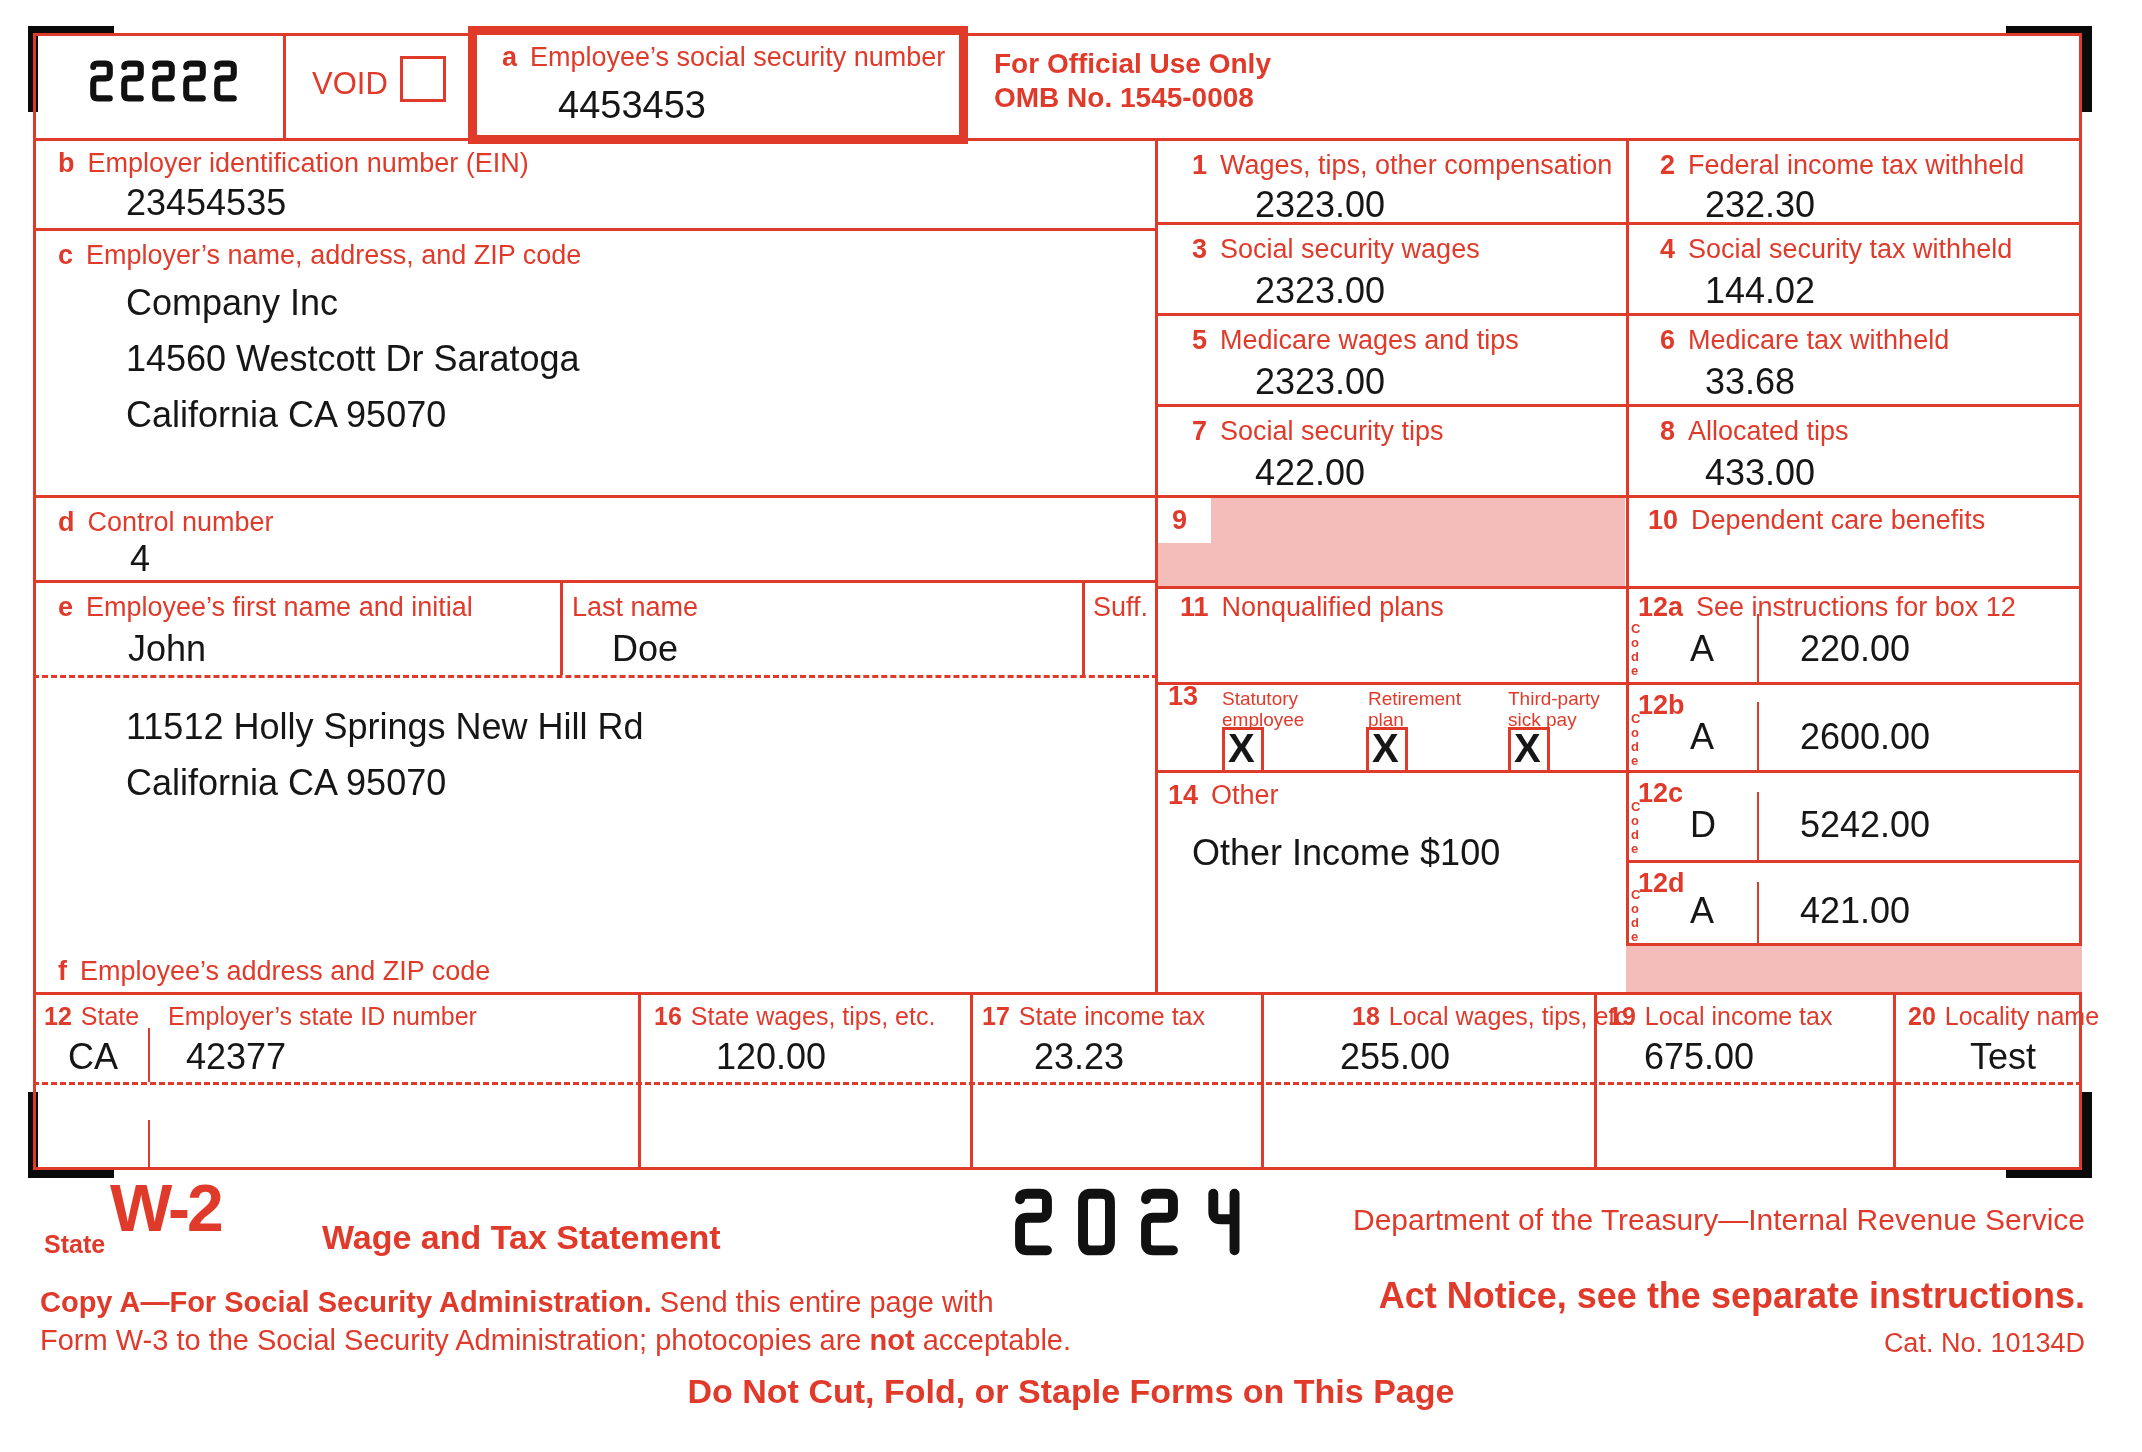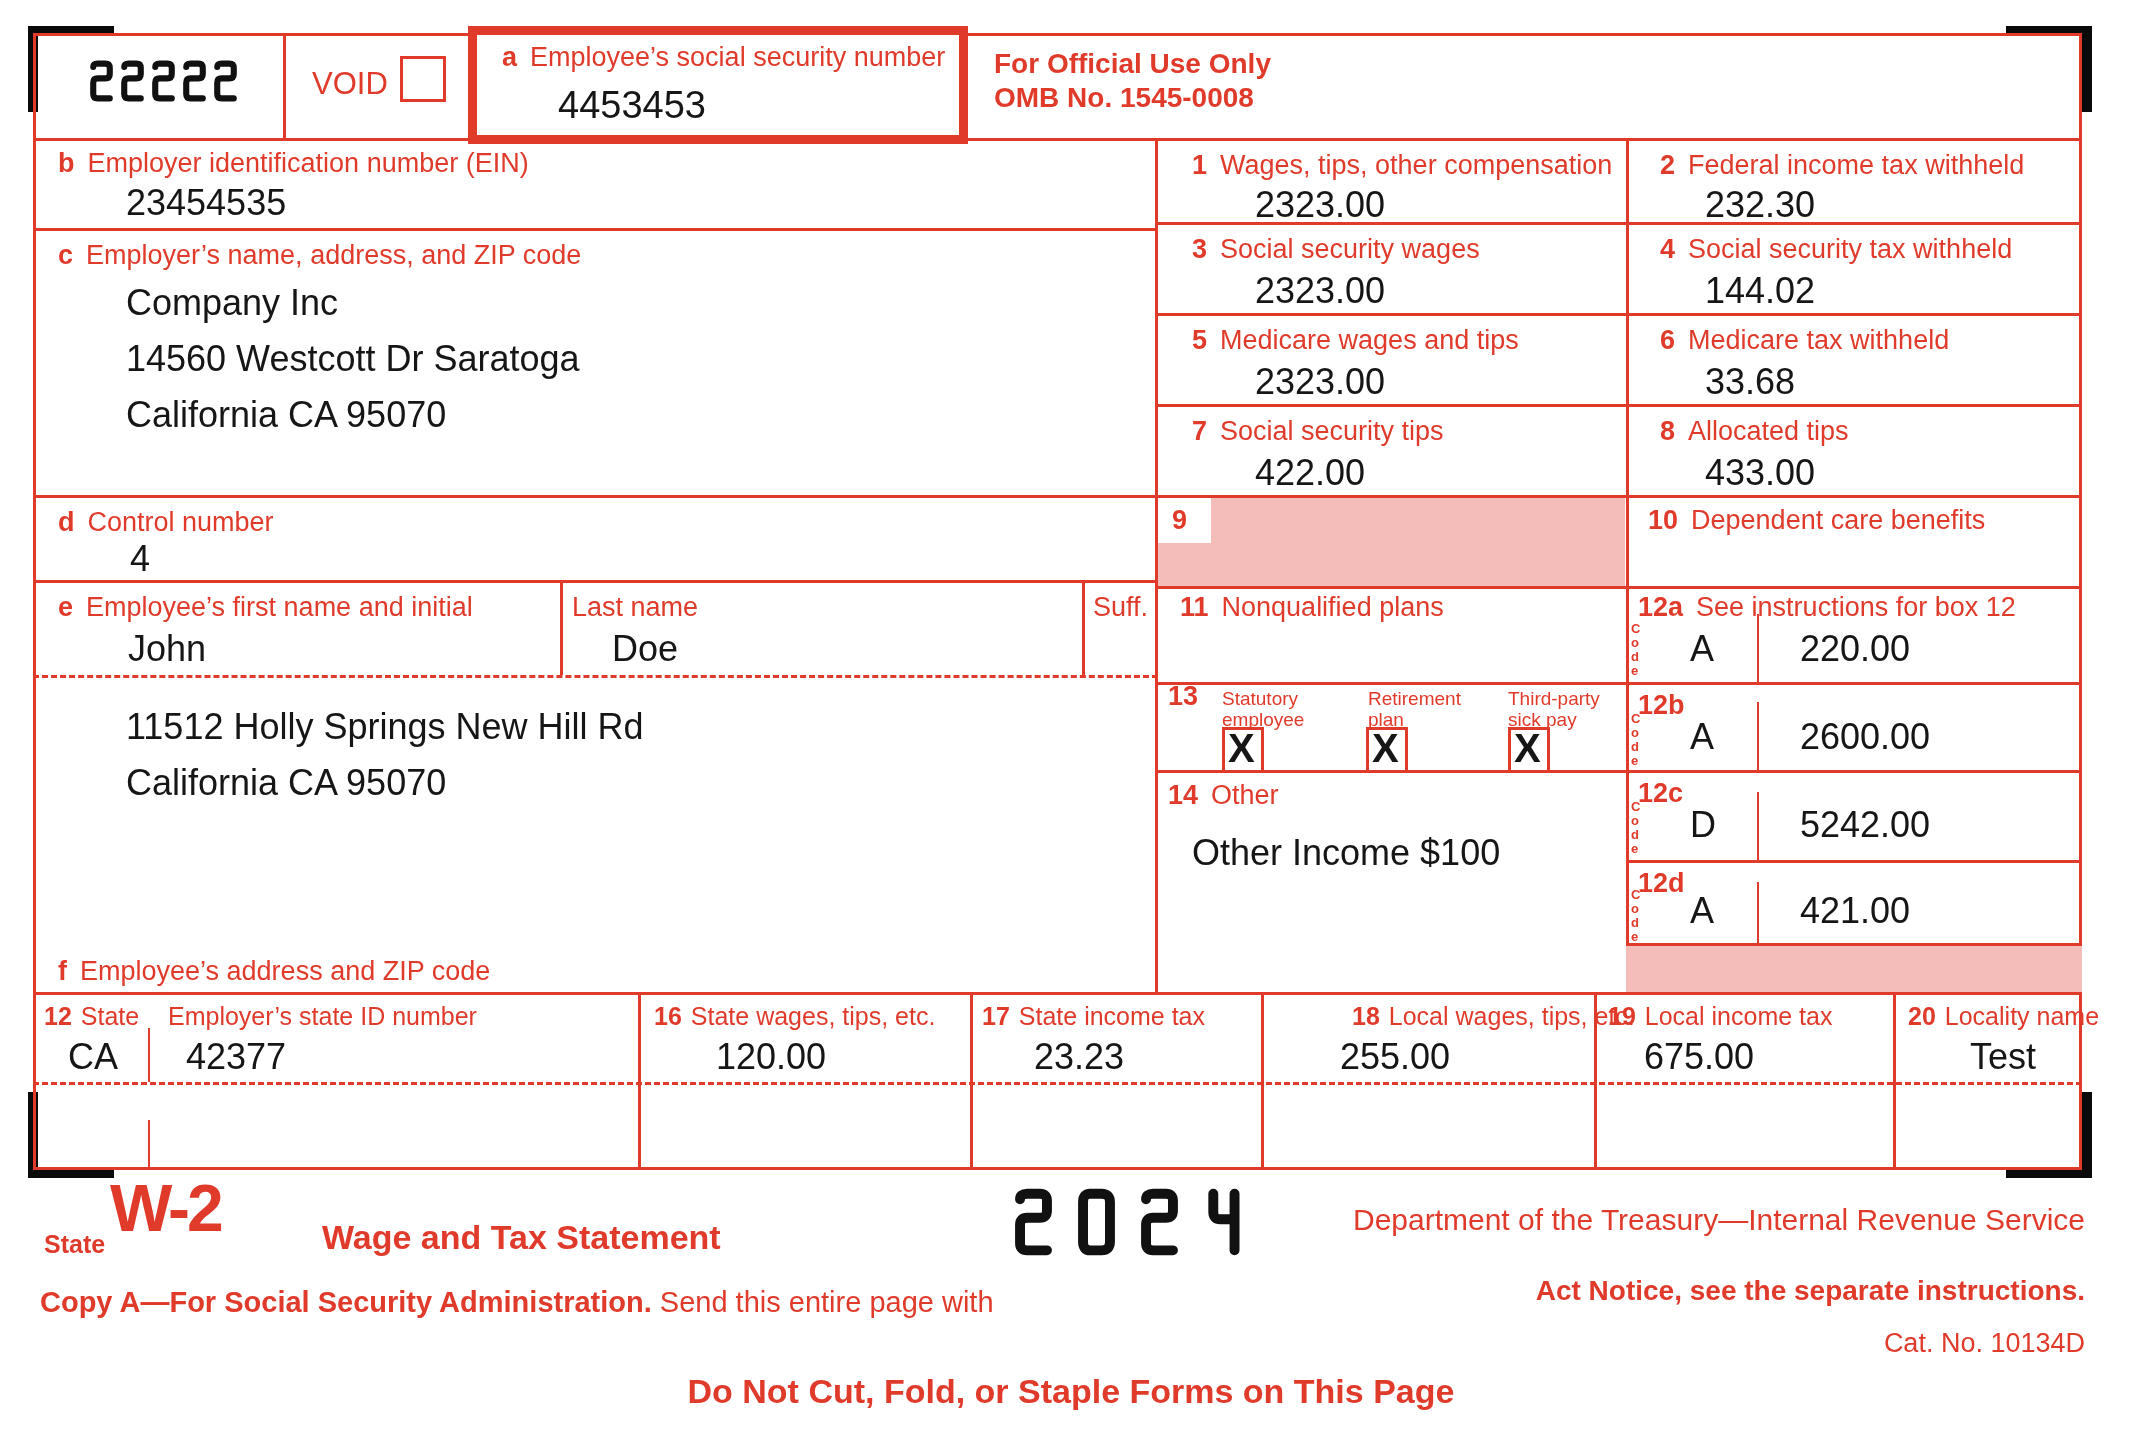--- a/index.html
+++ b/index.html
@@ -299,22 +299,25 @@
       </svg>
       <svg class="seg" viewBox="0 0 31 48">
         <path d="M6 8 Q6 4 11 4 H20 Q25 4 25 9 V16 Q25 21 20 21 H11 Q6 21 6 26 V39 Q6 44 11 44 H25"></path>
       </svg>
       <svg class="seg" viewBox="0 0 31 48">
         <path d="M9 4 V17 Q9 22 14 22 H23 M24 4 V44"></path>
       </svg>
     </div>
 
   <div class="ftr-right" style="top:1203px;font-size:30px;">Department of the Treasury—Internal Revenue Service</div>
-  <div class="ftr-right" style="top:1275px;font-size:28px;font-weight:bold;">Act Notice, see the separate instructions.</div>
+  <div class="ftr-right" style="top:1275px;font-size:36px;font-weight:bold;">Act Notice, see the separate instructions.</div>
   <div class="ftr-right" style="top:1328px;font-size:27px;">Cat. No. 10134D</div>
 
   <div class="ftr-left" style="top:1286px;">
     <b>Copy A—For Social Security Administration.</b><span> Send this entire page with</span>
   </div>
+  <div class="ftr-left" style="top:1324px;">
+    <span>Form W-3 to the Social Security Administration; photocopies are </span><b>not</b><span> acceptable.</span>
+  </div>
 
   <div style="position:absolute;left:0;top:1372px;width:2142px;text-align:center;color:var(--red);font-size:34px;font-weight:bold;">Do Not Cut, Fold, or Staple Forms on This Page</div>
 
 </div>
 
 </body></html>

